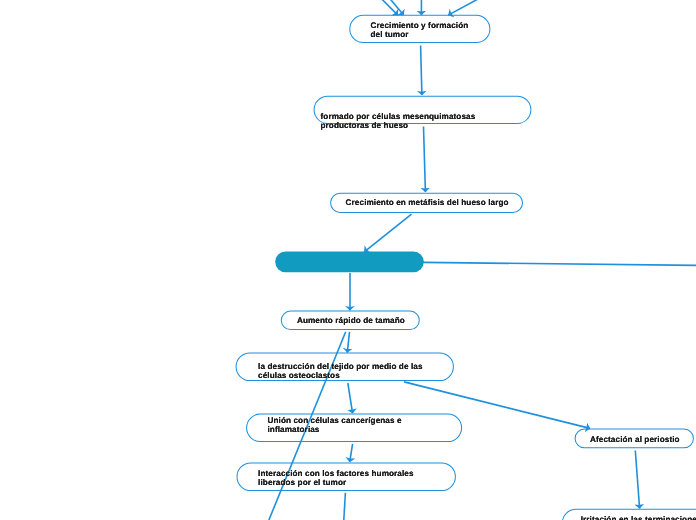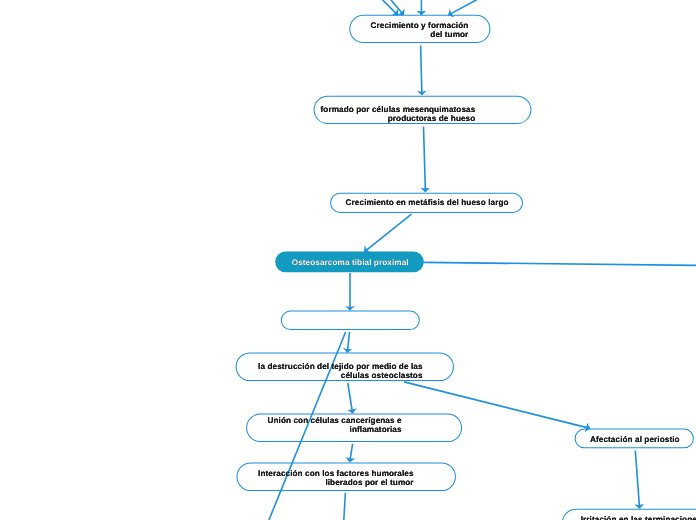--- a/index.html
+++ b/index.html
@@ -1,19 +1,19 @@
 <!DOCTYPE html>
 <html><head>
 <meta charset="utf-8">
 <style>
   html,body{margin:0;padding:0;}
   body{width:696px;height:520px;background:#ffffff;overflow:hidden;
        font-family:"Liberation Sans",sans-serif;
        -webkit-font-smoothing:antialiased;text-rendering:geometricPrecision;}
-  #canvas{position:relative;width:696px;height:520px;background:#fff;text-align:right;}
+  #canvas{position:relative;width:696px;height:520px;background:#fff;}
   svg.shapes,svg.edges{position:absolute;left:0;top:0;width:696px;height:520px;overflow:visible;}
   .node{position:absolute;box-sizing:border-box;display:flex;align-items:center;
         border-radius:999px;background:transparent;border:1.15px solid transparent;}
   .node .label{position:relative;top:1.2px;font-size:8.2px;font-weight:bold;color:#1d1d1d;line-height:9px;
                letter-spacing:0.01em;white-space:pre-line;text-shadow:0 0 0.32px #1d1d1d;}
   .node.single .label{top:0.5px;}
   .node.topline{align-items:flex-start;}
   .node.topline .label{top:0px;padding-top:5.0px;}
   .node.root{background:transparent;border:1.15px solid transparent;}
   .node.root .label{color:#ffffff;}
@@ -60,33 +60,33 @@
       <path d="M345.4,492.7 L343.8,520"></path>
       <path d="M635.3,450.5 L639.6,508.5" marker-end="url(#ah)"></path>
     </g>
   </svg>
 
   <div class="node" style="left:349px;top:15.2px;width:141px;height:28px;padding-left:20.5px;">
     <span class="label">Crecimiento y formación
 del tumor</span>
   </div>
 
-  <div class="node" style="left:313.5px;top:99px;width:217.5px;height:28px;padding-left:6px;">
+  <div class="node" style="left:313.5px;top:106px;width:217.5px;height:28px;padding-left:6px;">
     <span class="label">formado por células mesenquimatosas
 productoras de hueso</span>
   </div>
 
   <div class="node single" style="left:330px;top:192.8px;width:193px;height:18px;padding-left:14.6px;">
     <span class="label">Crecimiento en metáfisis del hueso largo</span>
   </div>
 
-  <div class="node root single" style="left:275.2px;top:251.5px;width:148.6px;height:20.7px;padding-left:15.5px;">
-    <span class="label">Osteosarcoma tibial proximal</span>
+
+  <div class="node single" style="left:280.6px;top:310.6px;width:139.3px;height:19.4px;padding-left:15.3px;">
+    <span class="label">Aumento rápido de tamaño</span>
   </div>
-
 
   <div class="node" style="left:235.4px;top:352.3px;width:218.3px;height:35px;padding-left:21.7px;">
     <span class="label">la destrucción del tejido por medio de las
 células osteoclastos</span>
   </div>
 
   <div class="node" style="left:245.9px;top:413px;width:216.3px;height:22px;padding-left:20.6px;">
     <span class="label">Unión con células cancerígenas e
 inflamatorias</span>
   </div>

